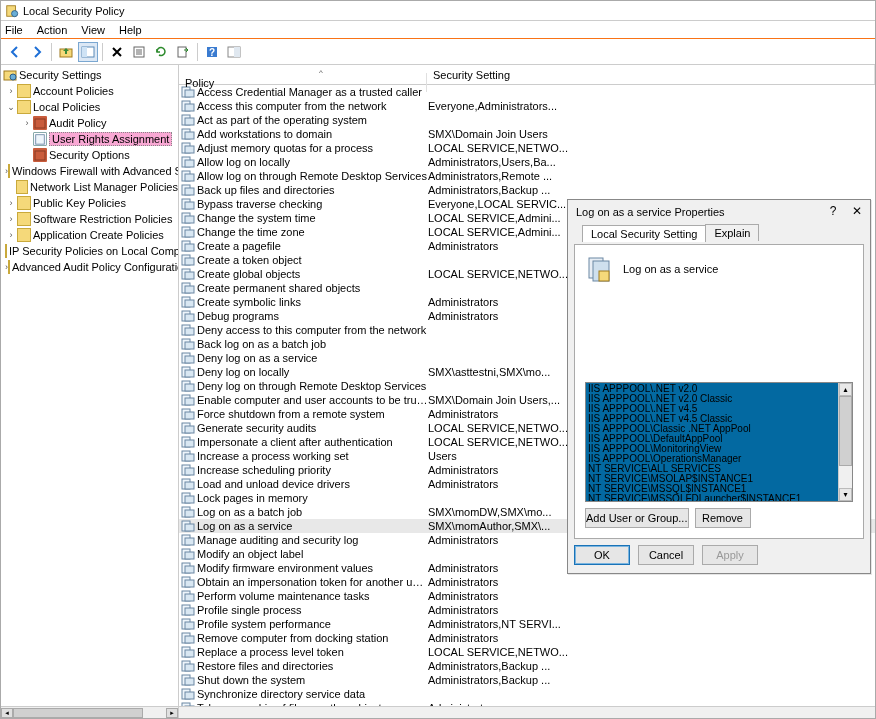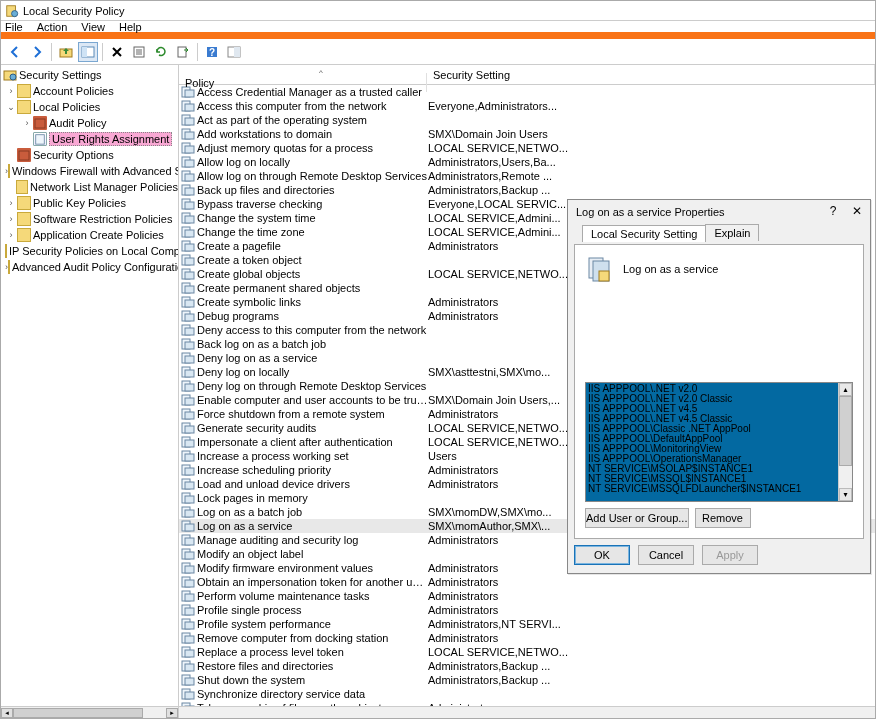--- a/index.html
+++ b/index.html
@@ -18,21 +18,21 @@
   height: 20px;
   background: #fff;
   border-bottom: 1px solid #ccc;
   display: flex;
   align-items: center;
   padding: 0 4px;
   gap: 4px;
 }
 .title-icon { width: 14px; height: 14px; display: inline-block; }
 .title-text { font-size: 11px; }
-.menu-bar { height: 18px; display: flex; align-items: center; padding: 0 4px; gap: 14px; border-bottom: 7px solid #f97316; }
+.menu-bar { height: 18px; display: flex; align-items: center; padding: 0 4px; gap: 14px; border-bottom: 1px solid #f97316; }
 .menu-item { font-size: 11px; cursor: default; }
 .toolbar { height: 26px; display: flex; align-items: center; padding: 0 4px; gap: 2px; border-bottom: 1px solid #ccc; }
 .tbtn { width: 20px; height: 20px; display: flex; align-items: center; justify-content: center; border: 1px solid transparent; cursor: default; }
 .tbtn.pressed { border: 1px solid #7aa7d1; background: #dce8f5; }
 .sep { width: 1px; height: 18px; background: #ccc; margin: 0 2px; }
 .main-split { display: flex; height: calc(100% - 64px - 12px); }
 .tree-pane { width: 178px; border-right: 1px solid #ccc; overflow: hidden; padding: 2px 0; }
 .tree ul { list-style: none; }
 .tree li { white-space: nowrap; }
 .tree-row { display: flex; align-items: center; height: 16px; font-size: 11px; cursor: default; }
@@ -215,21 +215,21 @@
                       <span class="exp"></span>
                       <span class="t-icon doc-ic" style="border-radius: 1px;">
                         <svg viewBox="0 0 14 14">
                           <rect x="2" y="2" width="10" height="11" fill="#eef5fb" stroke="#6b87a3"></rect>
                         </svg>
                       </span>
                       <span class="tree-label selected">User Rights Assignment</span>
                     </div>
                   </li>
                   <li>
-                    <div class="tree-row" style="padding-left: 4px;">
+                    <div class="tree-row" style="padding-left: 20px;">
                       <span class="exp"></span>
                       <span class="t-icon book-ic" style="border-radius: 1px;">
                         <svg viewBox="0 0 14 14">
                           <rect x="2" y="3" width="10" height="9" fill="#c95c3c" stroke="#8a3a22"></rect>
                         </svg>
                       </span>
                       <span>Security Options</span>
                     </div>
                   </li>
                 </ul>
@@ -792,20 +792,21 @@
     <div class="listbox">
       <div class="lb-items" id="principals-list">
           <div class="lb-item">IIS APPPOOL\.NET v2.0</div>
           <div class="lb-item">IIS APPPOOL\.NET v2.0 Classic</div>
           <div class="lb-item">IIS APPPOOL\.NET v4.5</div>
           <div class="lb-item">IIS APPPOOL\.NET v4.5 Classic</div>
           <div class="lb-item">IIS APPPOOL\Classic .NET AppPool</div>
           <div class="lb-item">IIS APPPOOL\DefaultAppPool</div>
           <div class="lb-item">IIS APPPOOL\MonitoringView</div>
           <div class="lb-item">IIS APPPOOL\OperationsManager</div>
+          <div class="lb-item">NT SERVICE\ALL SERVICES</div>
           <div class="lb-item">NT SERVICE\MSOLAP$INSTANCE1</div>
           <div class="lb-item">NT SERVICE\MSSQL$INSTANCE1</div>
           <div class="lb-item">NT SERVICE\MSSQLFDLauncher$INSTANCE1</div>
         </div>
       <div class="lb-sb">
         <div class="a">▴</div>
         <div class="tr">
             <div class="th"></div>
           </div>
         <div class="a">▾</div>

